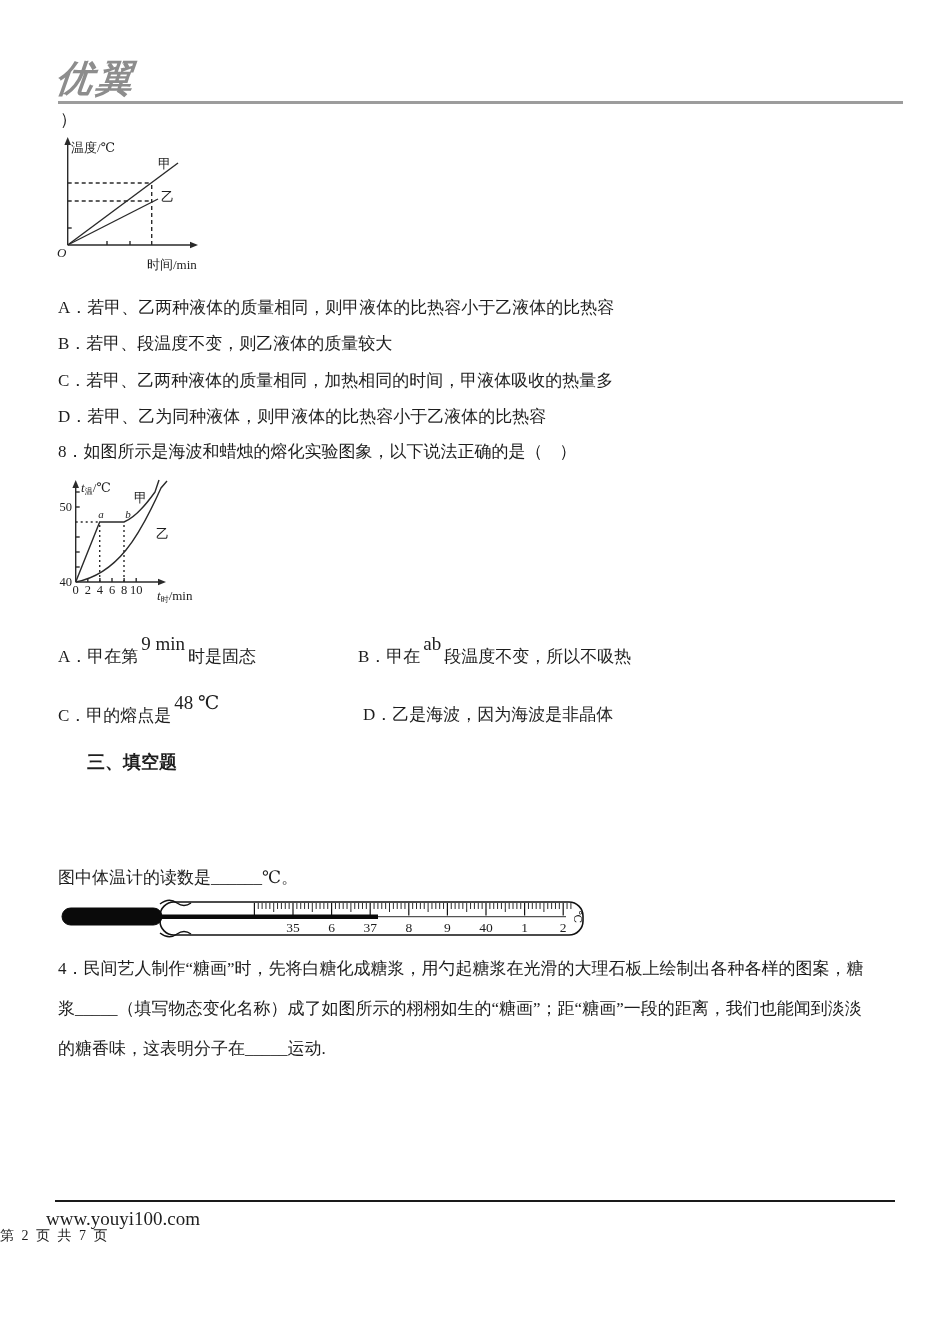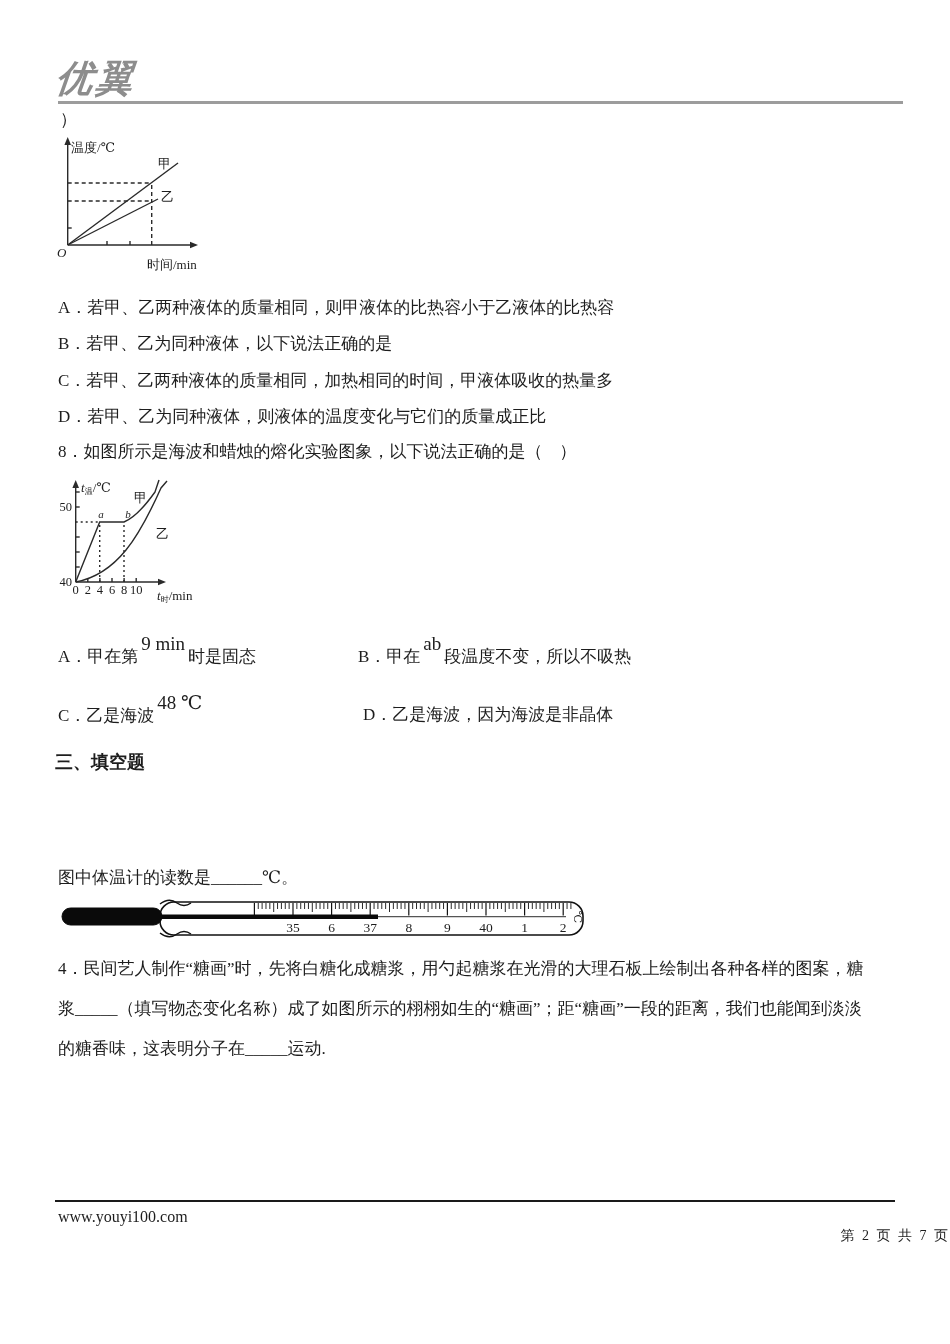--- a/index.html
+++ b/index.html
@@ -17,24 +17,25 @@
   }
   .header-rule{left:58px;top:101px;width:845px;height:3px;background:#9c9c9c;}
   .stray{left:60px;top:108px;font-size:17px;}
   .bodytext{font-size:17px;line-height:22px;white-space:nowrap;}
   .optline{font-size:17px;white-space:nowrap;}
   .sup{position:relative;top:-12px;font-size:19px;padding:0 3px;}
   .sup.it{}
   .secttitle{
     font-size:18px;font-weight:bold;
     font-family:"Liberation Sans","DejaVu Sans",sans-serif;
+    margin-left:32px;
   }
   .footer-rule{left:55px;top:1200px;width:840px;height:2px;background:#1a1a1a;}
-  .footer-url{left:58px;top:1208px;font-size:16px;}
-  .footer-page{left:0;top:1227px;width:100%;text-align:right;font-size:14px;letter-spacing:2px;}
+  .footer-url{left:46px;top:1208px;font-size:19px;}
+  .footer-page{left:0;top:1227px;width:100%;text-align:left;font-size:14px;letter-spacing:2px;}
   svg text{font-family:"Liberation Serif","DejaVu Serif",serif;fill:#1d1d1d;}
   .fig{position:absolute;}
 </style>
 </head>
 <body>
 
 <div class="page">
 
   <div class="abs logo">优翼</div>
   <div class="abs header-rule"></div>
@@ -58,23 +59,23 @@
       <polygon points="143,110 135,106.8 135,113.2"></polygon>
     </g>
     <text x="16" y="17" font-size="13">温度/℃</text>
     <text x="92" y="134" font-size="13">时间/min</text>
     <text x="2" y="122" font-size="13" font-style="italic">O</text>
     <text x="103" y="33" font-size="13">甲</text>
     <text x="106" y="66" font-size="13">乙</text>
   </svg>
 
   <div class="abs optline" style="left:58px;top:296px">A．若甲、乙两种液体的质量相同，则甲液体的比热容小于乙液体的比热容</div>
-  <div class="abs optline" style="left:58px;top:332px">B．若甲、乙为同种液体，以下说法正确的是</div>
+  <div class="abs optline" style="left:58px;top:332px">B．若甲、段温度不变，则乙液体的质量较大</div>
   <div class="abs optline" style="left:58px;top:369px">C．若甲、乙两种液体的质量相同，加热相同的时间，甲液体吸收的热量多</div>
-  <div class="abs optline" style="left:58px;top:405px">D．若甲、乙为同种液体，则液体的温度变化与它们的质量成正比</div>
+  <div class="abs optline" style="left:58px;top:405px">D．若甲、乙为同种液体，则甲液体的比热容小于乙液体的比热容</div>
 
   <div class="abs bodytext" style="left:58px;top:441px">8．如图所示是海波和蜡烛的熔化实验图象，以下说法正确的是（　）</div>
 
   <svg class="fig" style="left:55px;top:478px" width="160" height="130" viewBox="0 0 160 130">
     <g stroke="#2a2a2a" stroke-width="1.4" fill="none">
       <line x1="20.7" y1="104" x2="20.7" y2="8"></line>
       <line x1="20.7" y1="104" x2="105" y2="104"></line>
       <line x1="20.7" y1="89" x2="24.7" y2="89"></line>
       <line x1="20.7" y1="74" x2="24.7" y2="74"></line>
       <line x1="20.7" y1="59" x2="24.7" y2="59"></line>
@@ -110,21 +111,21 @@
     <text x="69.1" y="116" font-size="12.5" text-anchor="middle">8</text>
     <text x="81.2" y="116" font-size="12.5" text-anchor="middle">10</text>
     <text x="46" y="40" font-size="11" font-style="italic" text-anchor="middle">a</text>
     <text x="73" y="40" font-size="11" font-style="italic" text-anchor="middle">b</text>
     <text x="79" y="24" font-size="13">甲</text>
     <text x="101" y="60" font-size="13">乙</text>
   </svg>
 
   <div class="abs optline" style="left:58px;top:645px"><span>A．甲在第</span><span class="sup">9 min</span><span>时是固态</span></div>
   <div class="abs optline" style="left:358px;top:645px"><span>B．甲在</span><span class="sup it">ab</span><span>段温度不变，所以不吸热</span></div>
-  <div class="abs optline" style="left:58px;top:703px"><span>C．乙是海波</span><span class="sup">48 ℃</span><span></span></div>
+  <div class="abs optline" style="left:58px;top:703px"><span>C．甲的熔点是</span><span class="sup">48 ℃</span><span></span></div>
   <div class="abs optline" style="left:363px;top:703px"><span>D．乙是海波，因为海波是非晶体</span></div>
 
   <div class="abs secttitle" style="left:55px;top:750px">三、填空题</div>
 
   <div class="abs bodytext" style="left:58px;top:867px">图中体温计的读数是______℃。</div>
 
   <svg class="fig" style="left:60px;top:893px" width="532" height="52" viewBox="0 0 532 52">
     <rect x="100" y="9" width="423" height="33" rx="14" fill="#ffffff" stroke="#111" stroke-width="1.6"></rect>
     <rect x="2" y="15" width="100" height="17" rx="8.5" fill="#0a0a0a" stroke="#0a0a0a"></rect>
     <path d="M100,11 q9,-7 17,-1 q7,5 14,0 M100,40 q9,7 17,1 q7,-5 14,0" fill="none" stroke="#111" stroke-width="1.4"></path>

